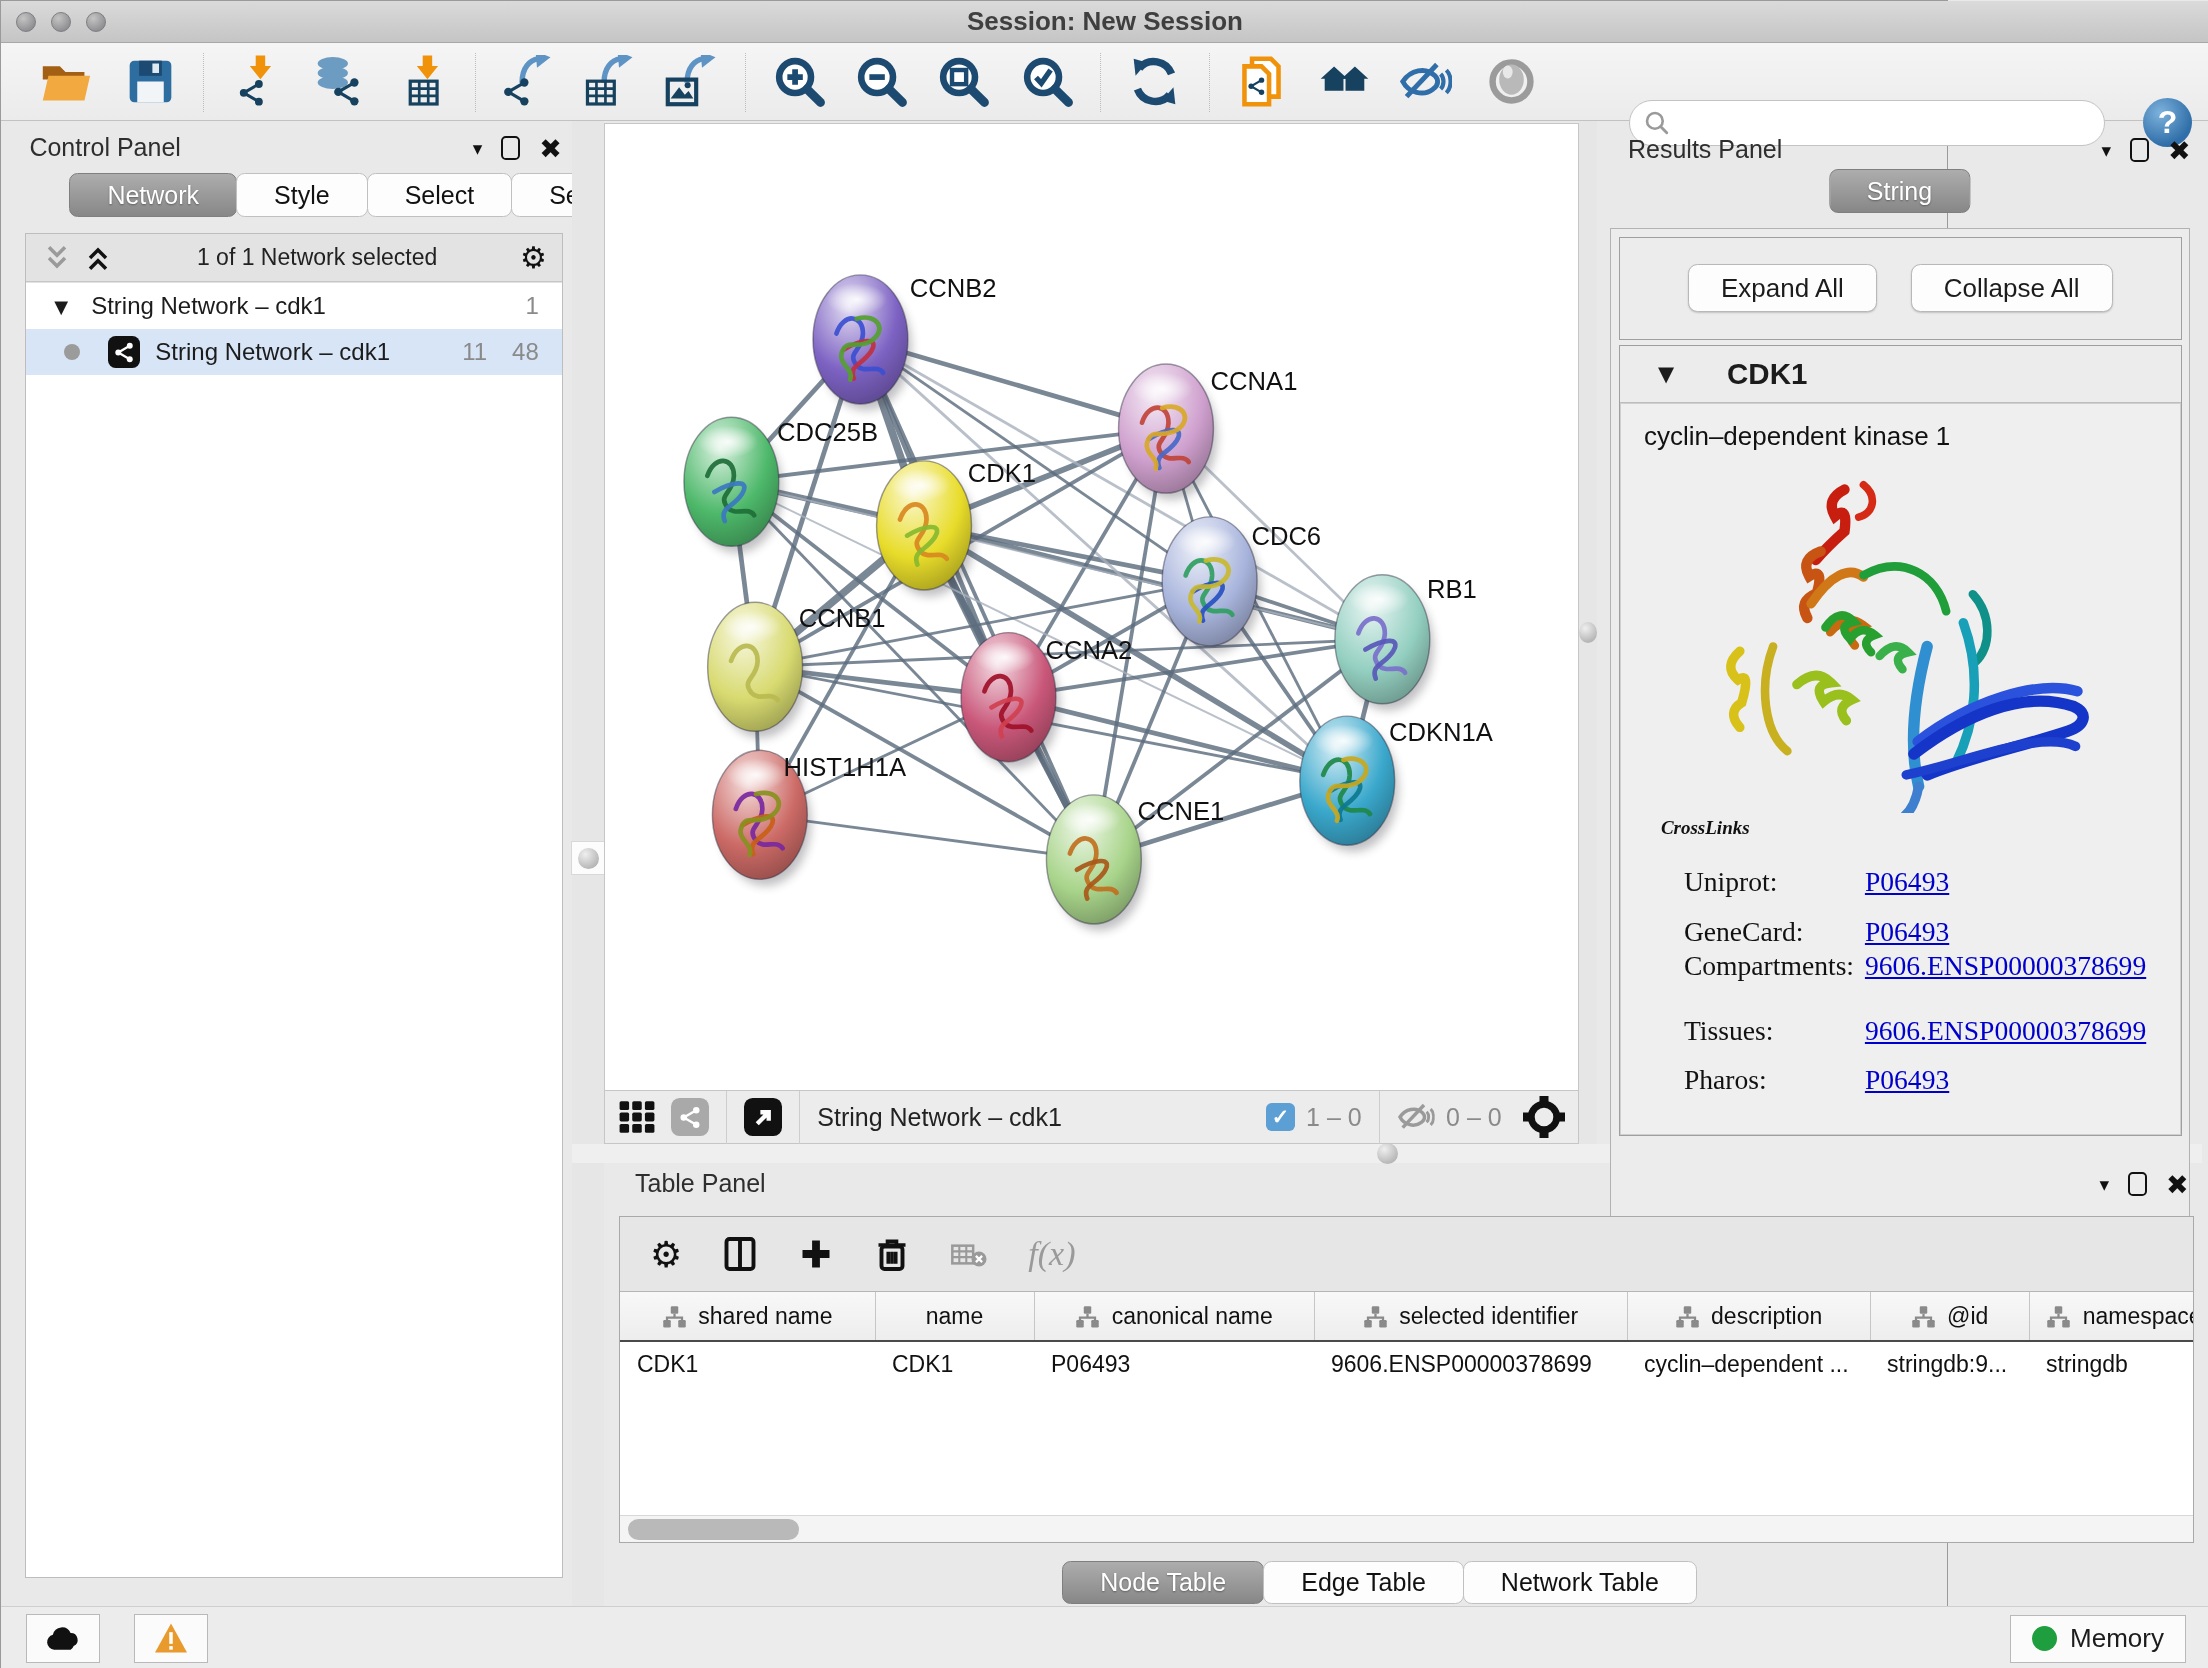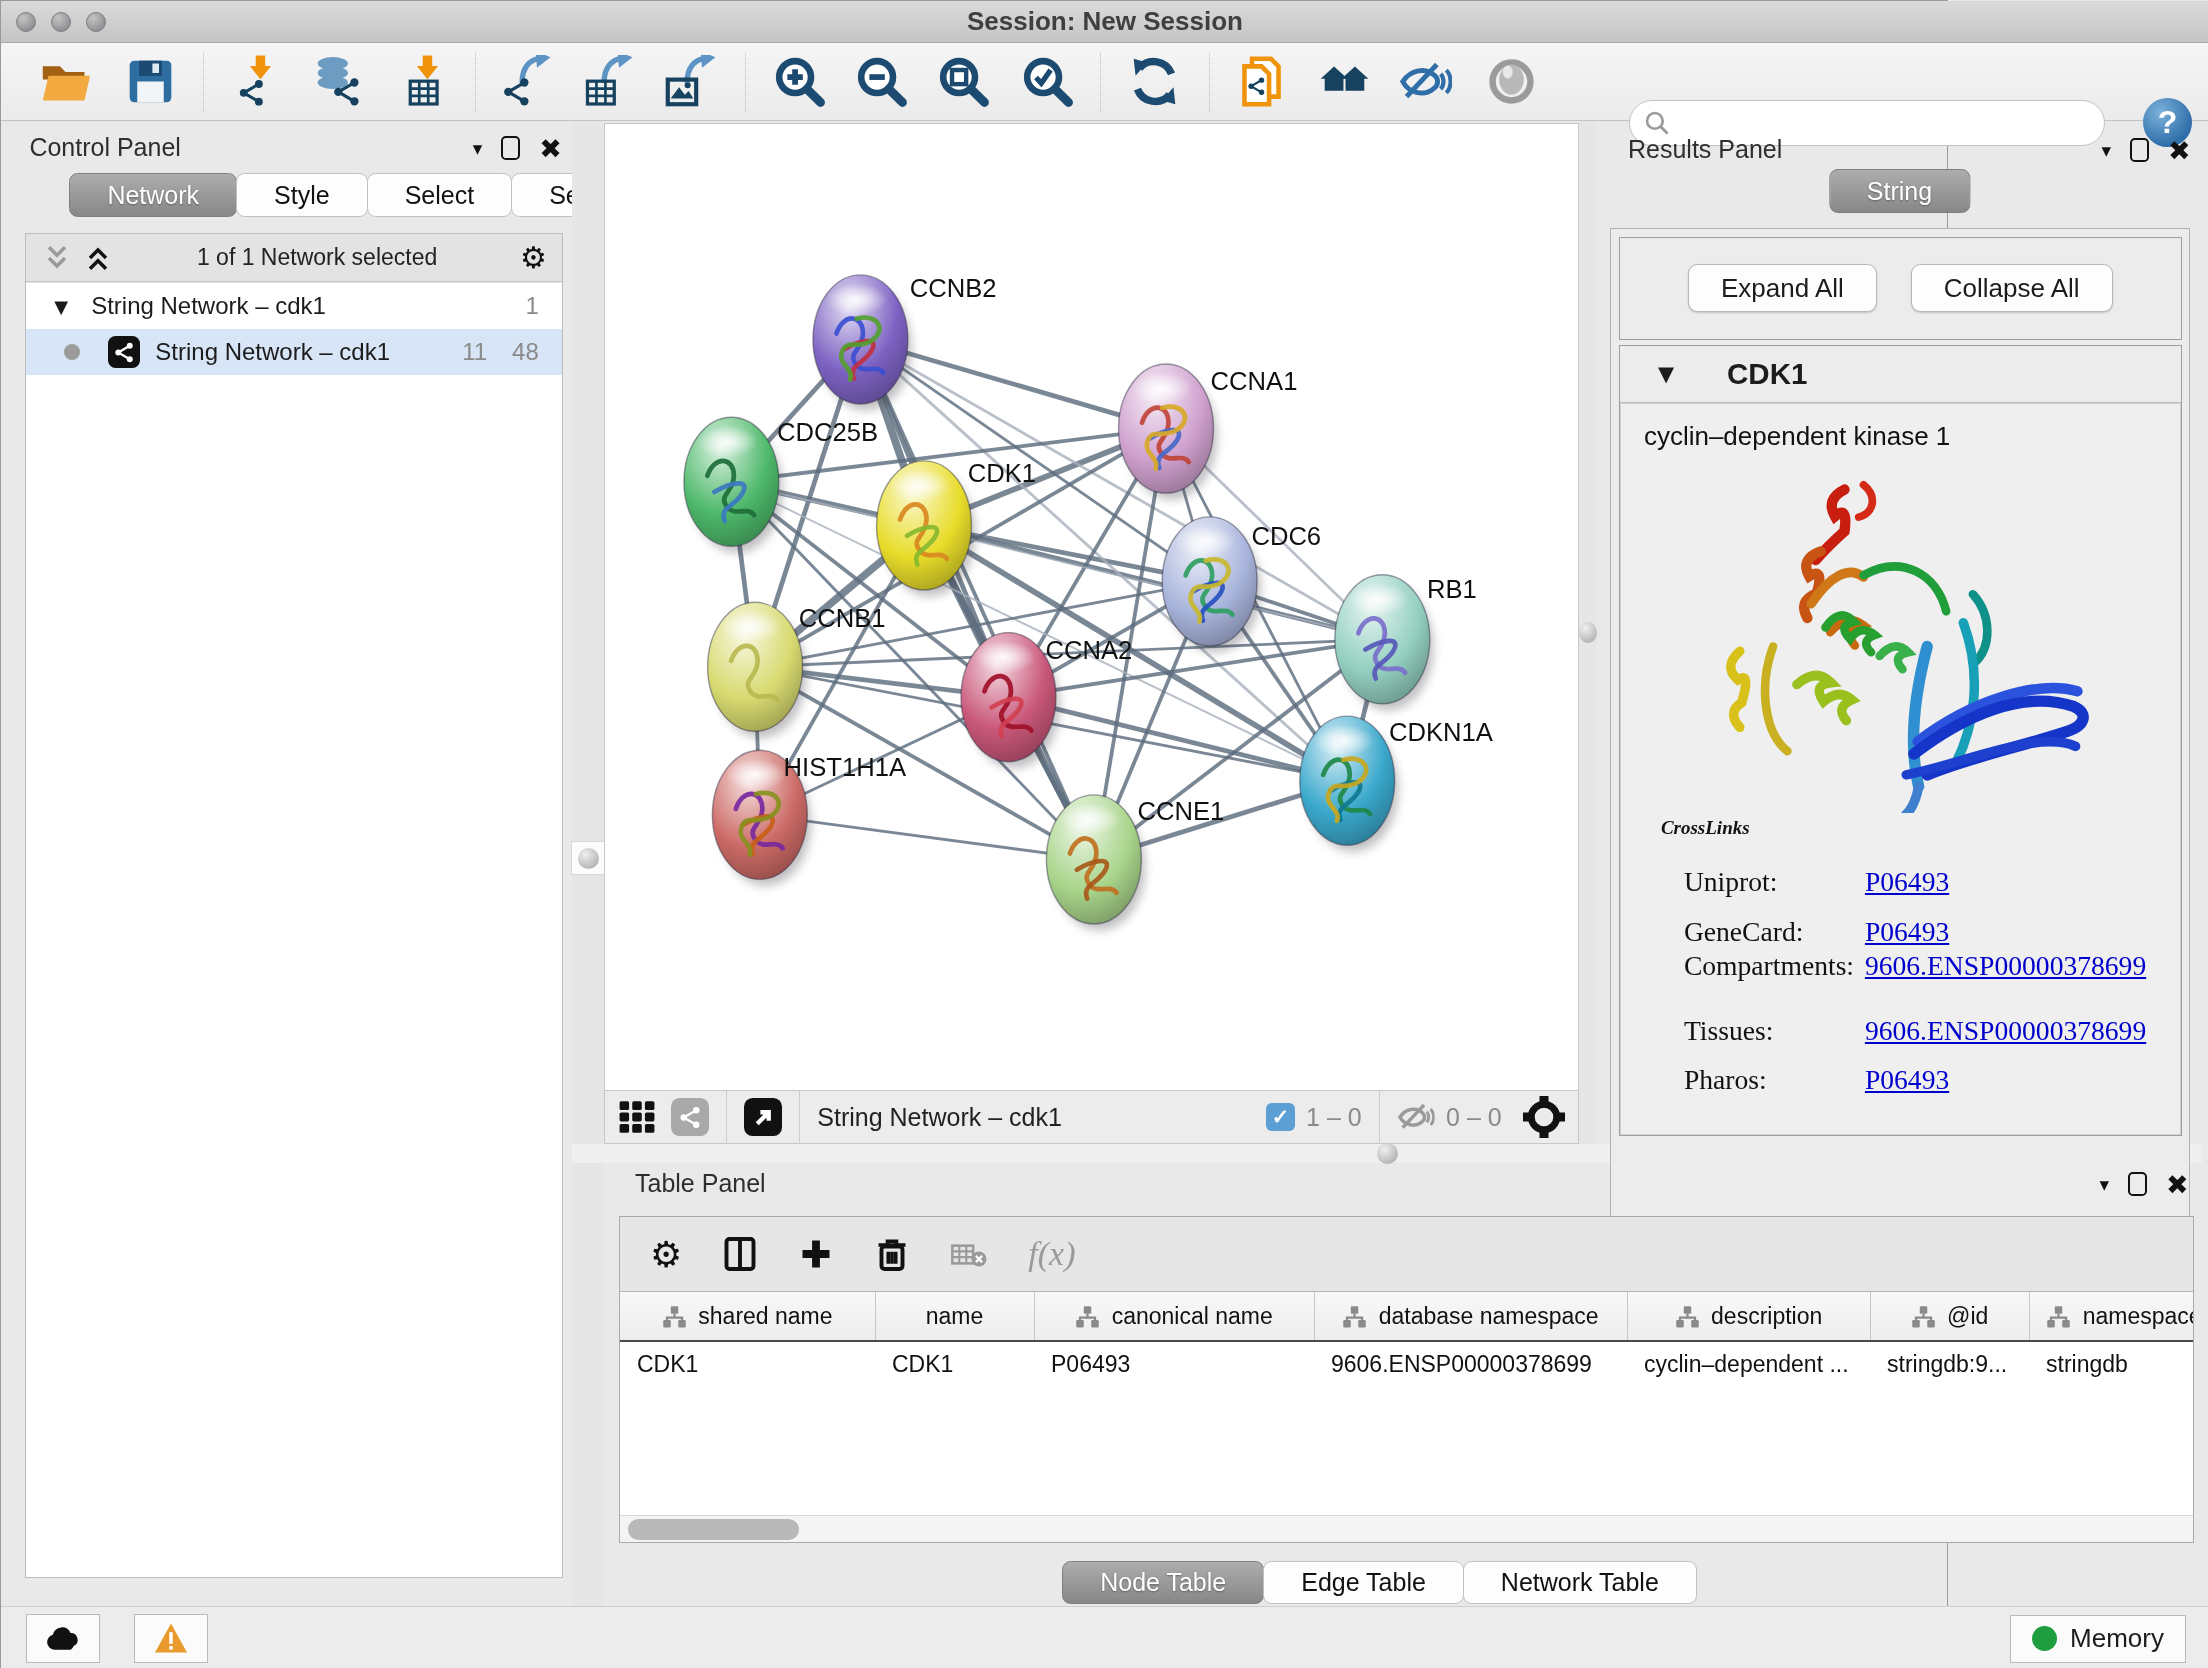--- a/index.html
+++ b/index.html
@@ -780,21 +780,21 @@
                       <use href="#sym-colhdr"></use>
                     </svg>
                 <span>canonical name</span>
                   </span>
                 </th>
               <th>
                   <span class="th-inner">
                 <svg width="25" height="25" viewBox="0 0 20 20">
                       <use href="#sym-colhdr"></use>
                     </svg>
-                <span>database namespace</span>
+                <span>selected identifier</span>
                   </span>
                 </th>
               <th>
                   <span class="th-inner">
                 <svg width="25" height="25" viewBox="0 0 20 20">
                       <use href="#sym-colhdr"></use>
                     </svg>
                 <span>description</span>
                   </span>
                 </th>

